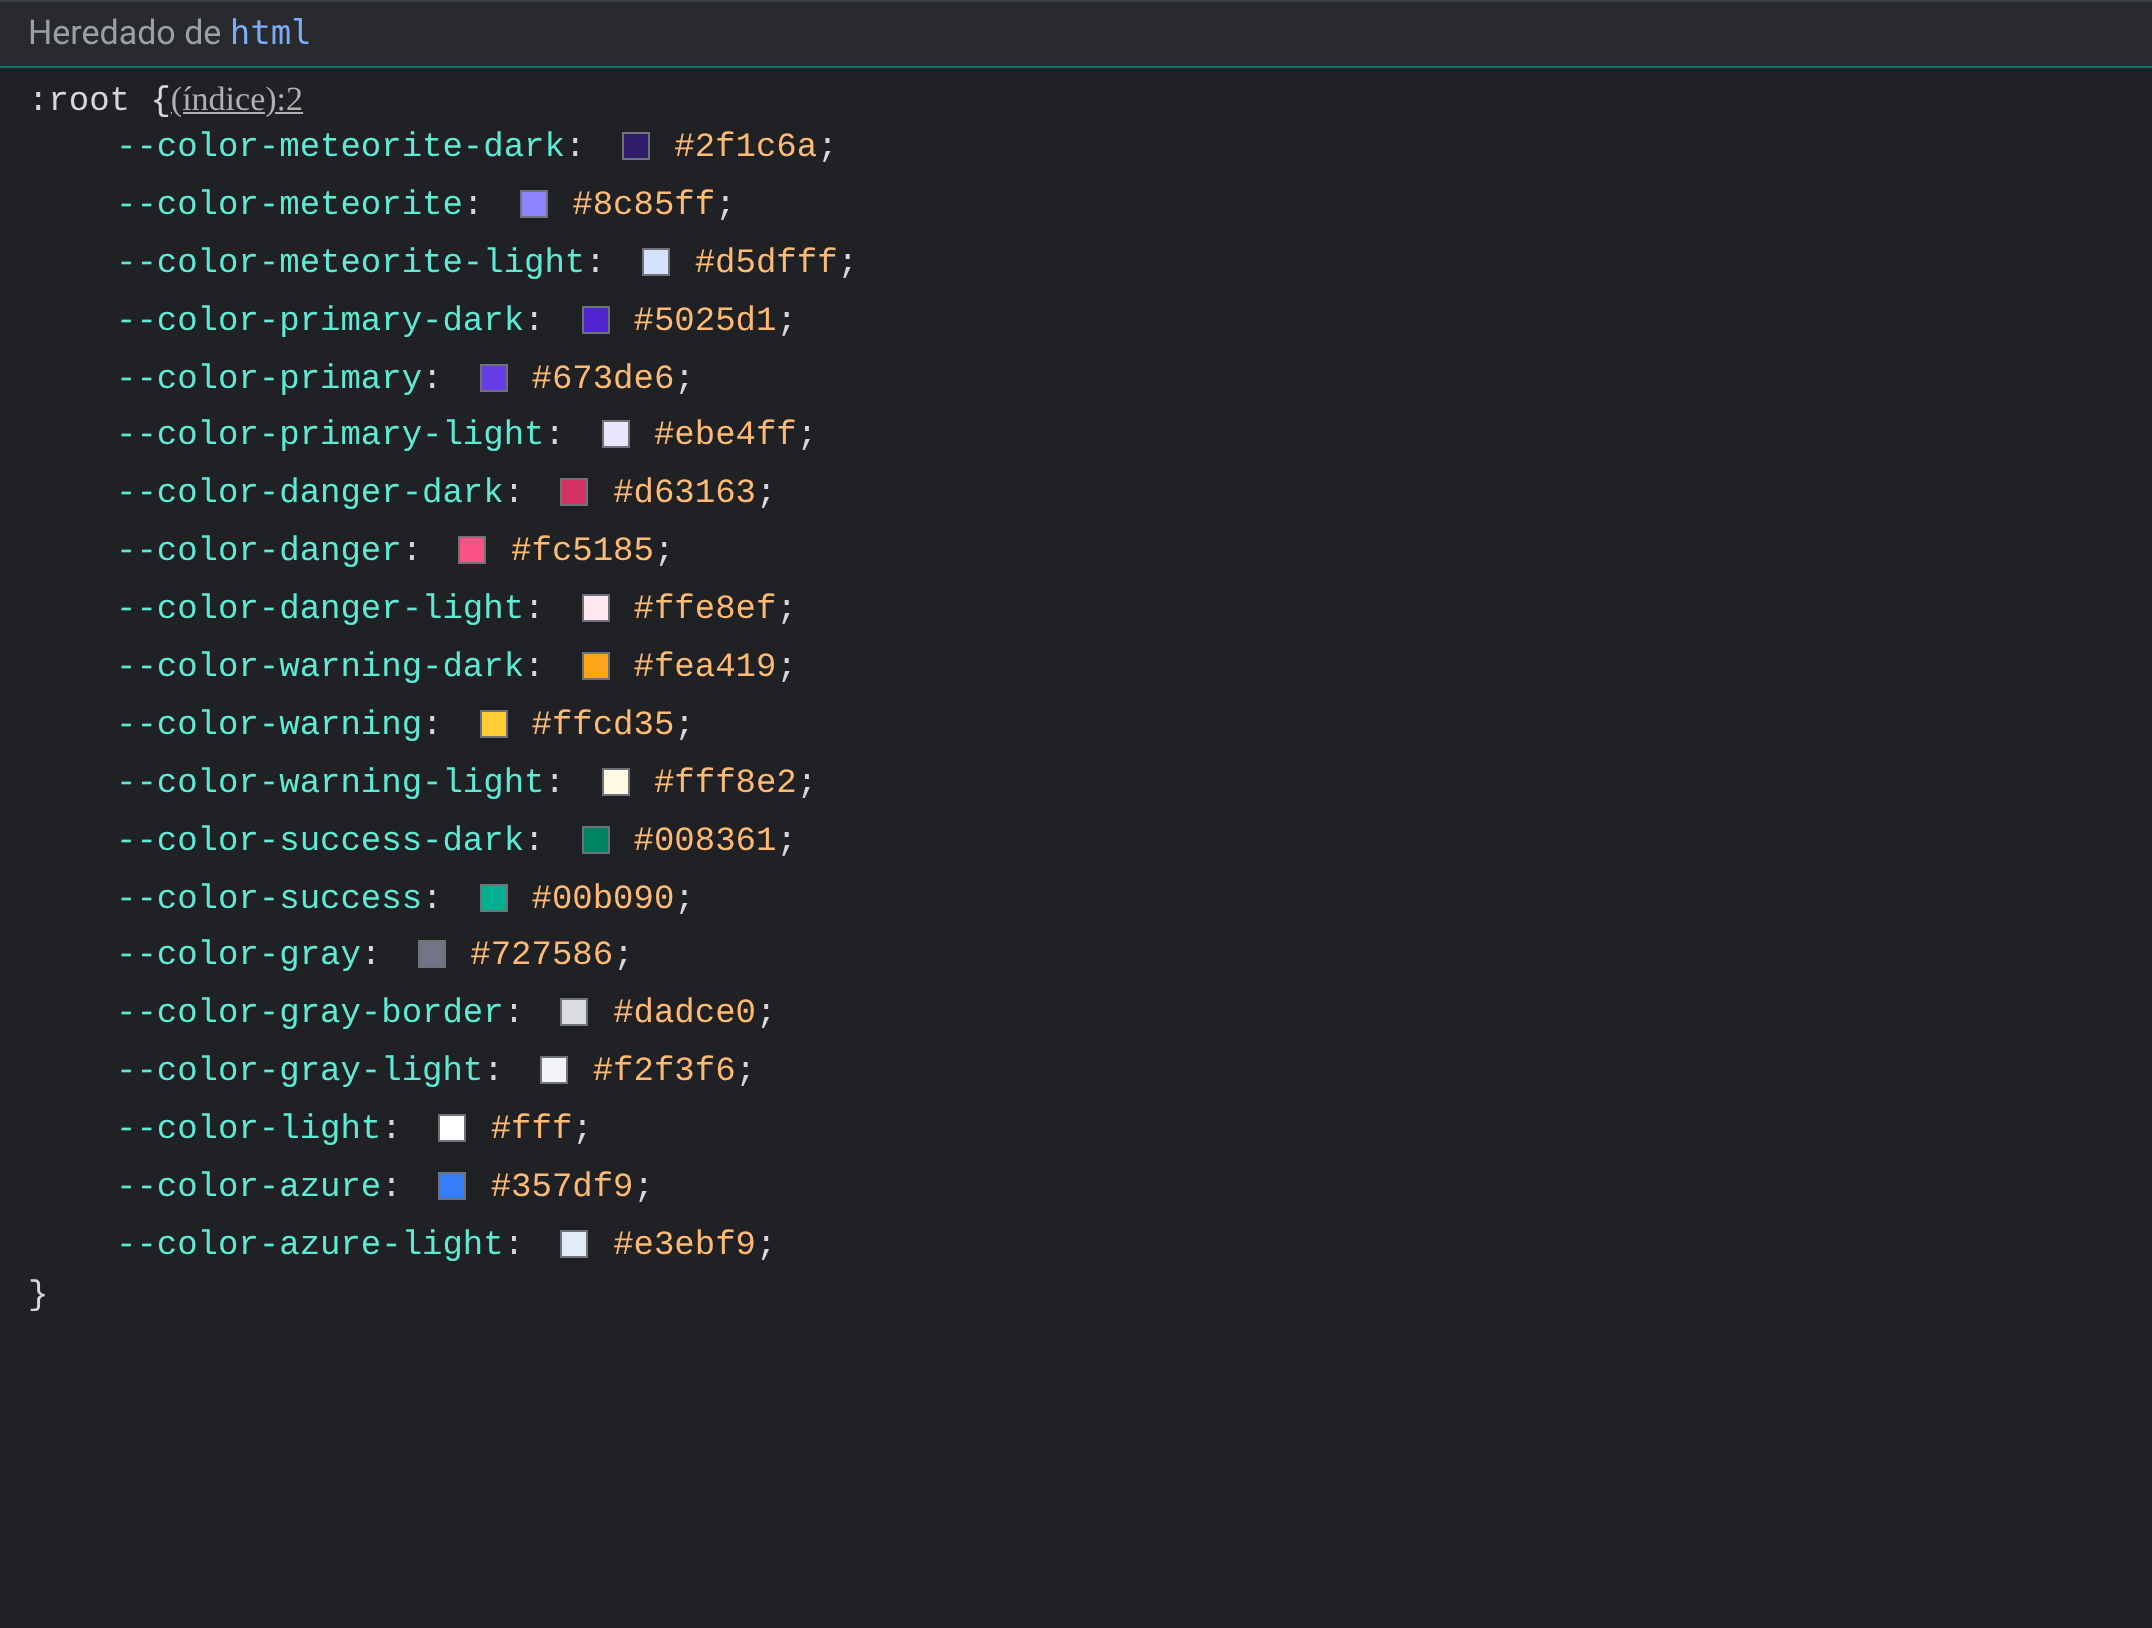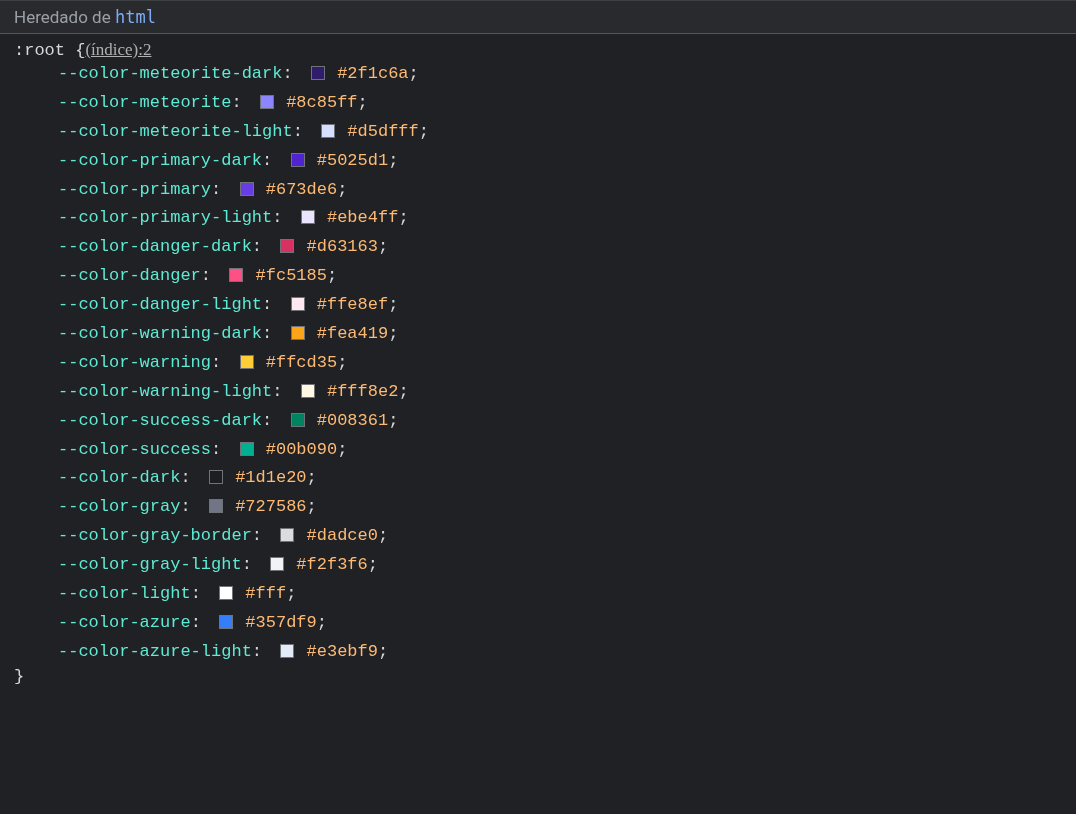--- a/index.html
+++ b/index.html
@@ -81,21 +81,20 @@
         <div class="decl"><span class="prop-name">--color-primary</span><span class="punc">: </span><span class="space"></span><span class="swatch" title="#673de6" style="background: rgb(103, 61, 230);"></span> <span class="val">#673de6</span><span class="punc">;</span></div>
         <div class="decl"><span class="prop-name">--color-primary-light</span><span class="punc">: </span><span class="space"></span><span class="swatch" title="#ebe4ff" style="background: rgb(235, 228, 255);"></span> <span class="val">#ebe4ff</span><span class="punc">;</span></div>
         <div class="decl"><span class="prop-name">--color-danger-dark</span><span class="punc">: </span><span class="space"></span><span class="swatch" title="#d63163" style="background: rgb(214, 49, 99);"></span> <span class="val">#d63163</span><span class="punc">;</span></div>
         <div class="decl"><span class="prop-name">--color-danger</span><span class="punc">: </span><span class="space"></span><span class="swatch" title="#fc5185" style="background: rgb(252, 81, 133);"></span> <span class="val">#fc5185</span><span class="punc">;</span></div>
         <div class="decl"><span class="prop-name">--color-danger-light</span><span class="punc">: </span><span class="space"></span><span class="swatch" title="#ffe8ef" style="background: rgb(255, 232, 239);"></span> <span class="val">#ffe8ef</span><span class="punc">;</span></div>
         <div class="decl"><span class="prop-name">--color-warning-dark</span><span class="punc">: </span><span class="space"></span><span class="swatch" title="#fea419" style="background: rgb(254, 164, 25);"></span> <span class="val">#fea419</span><span class="punc">;</span></div>
         <div class="decl"><span class="prop-name">--color-warning</span><span class="punc">: </span><span class="space"></span><span class="swatch" title="#ffcd35" style="background: rgb(255, 205, 53);"></span> <span class="val">#ffcd35</span><span class="punc">;</span></div>
         <div class="decl"><span class="prop-name">--color-warning-light</span><span class="punc">: </span><span class="space"></span><span class="swatch" title="#fff8e2" style="background: rgb(255, 248, 226);"></span> <span class="val">#fff8e2</span><span class="punc">;</span></div>
         <div class="decl"><span class="prop-name">--color-success-dark</span><span class="punc">: </span><span class="space"></span><span class="swatch" title="#008361" style="background: rgb(0, 131, 97);"></span> <span class="val">#008361</span><span class="punc">;</span></div>
         <div class="decl"><span class="prop-name">--color-success</span><span class="punc">: </span><span class="space"></span><span class="swatch" title="#00b090" style="background: rgb(0, 176, 144);"></span> <span class="val">#00b090</span><span class="punc">;</span></div>
-        <div class="decl"><span class="prop-name">--color-dark</span><span class="punc">: </span><span class="space"></span><span class="swatch" title="#1d1e20" style="background: rgb(29, 30, 32);"></span> <span class="val">#1d1e20</span><span class="punc">;</span></div>
         <div class="decl"><span class="prop-name">--color-gray</span><span class="punc">: </span><span class="space"></span><span class="swatch" title="#727586" style="background: rgb(114, 117, 134);"></span> <span class="val">#727586</span><span class="punc">;</span></div>
         <div class="decl"><span class="prop-name">--color-gray-border</span><span class="punc">: </span><span class="space"></span><span class="swatch" title="#dadce0" style="background: rgb(218, 220, 224);"></span> <span class="val">#dadce0</span><span class="punc">;</span></div>
         <div class="decl"><span class="prop-name">--color-gray-light</span><span class="punc">: </span><span class="space"></span><span class="swatch" title="#f2f3f6" style="background: rgb(242, 243, 246);"></span> <span class="val">#f2f3f6</span><span class="punc">;</span></div>
         <div class="decl"><span class="prop-name">--color-light</span><span class="punc">: </span><span class="space"></span><span class="swatch" title="#ffffff" style="background: rgb(255, 255, 255);"></span> <span class="val">#fff</span><span class="punc">;</span></div>
         <div class="decl"><span class="prop-name">--color-azure</span><span class="punc">: </span><span class="space"></span><span class="swatch" title="#357df9" style="background: rgb(53, 125, 249);"></span> <span class="val">#357df9</span><span class="punc">;</span></div>
         <div class="decl"><span class="prop-name">--color-azure-light</span><span class="punc">: </span><span class="space"></span><span class="swatch" title="#e3ebf9" style="background: rgb(227, 235, 249);"></span> <span class="val">#e3ebf9</span><span class="punc">;</span></div>
       </div>
 
     <div class="brace">}</div>
   </div>

